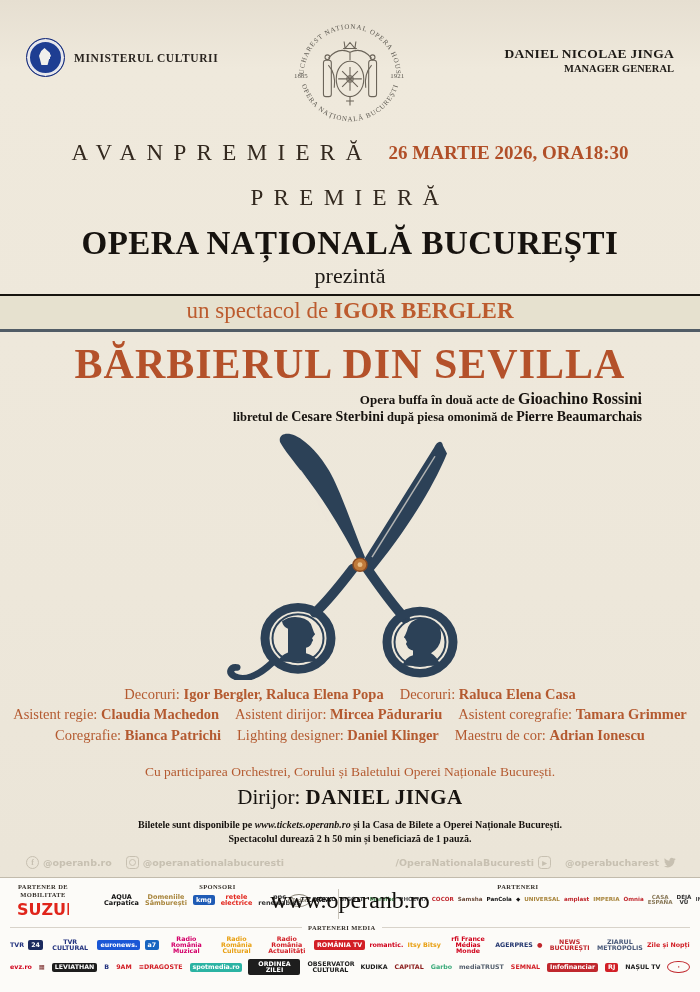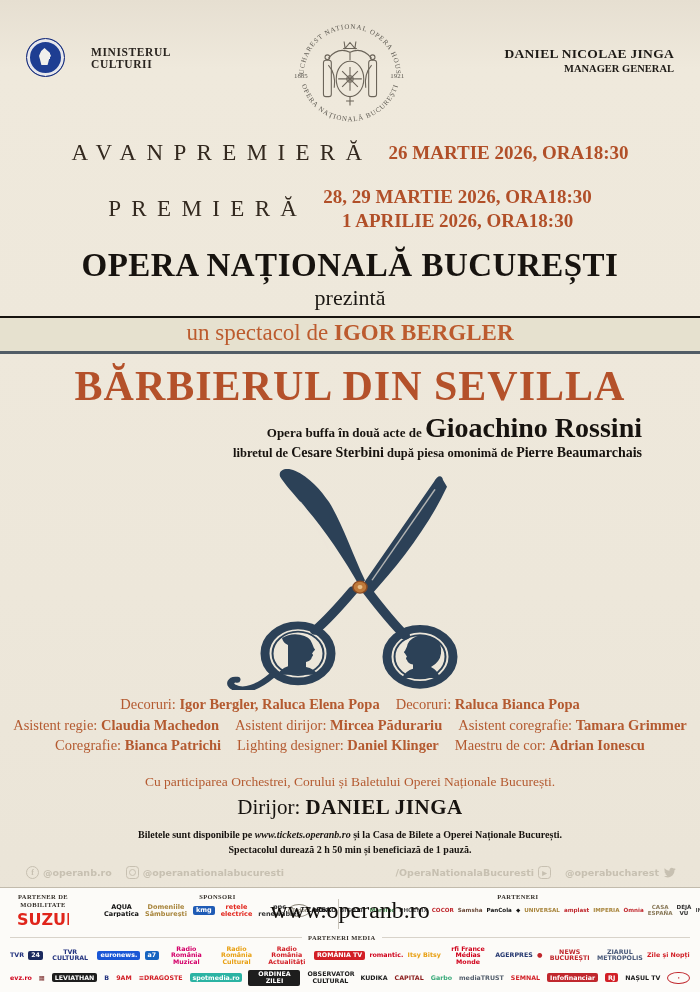--- a/index.html
+++ b/index.html
@@ -1,21 +1,21 @@
 <!DOCTYPE html>
 <html><head>
 <meta charset="utf-8">
 <style>
   html,body{margin:0;padding:0;}
   body{width:700px;height:992px;overflow:hidden;font-family:"Liberation Serif",serif;background:#e9e2d5;}
   .poster{width:700px;height:992px;display:flex;flex-direction:column;box-sizing:border-box;
     background:linear-gradient(180deg,#e6dfd1 0%,#efe9dc 7%,#ede7da 60%,#eae4d7 100%);}
   
   .header{display:flex;justify-content:space-between;align-items:flex-start;padding:26px 26px 0;height:100px;}
-  .ministry{display:flex;align-items:center;gap:26px;margin-top:12px;width:200px;}
+  .ministry{display:flex;align-items:center;gap:9px;margin-top:12px;width:200px;}
   .ministry-logo{width:37px;height:37px;border-radius:50%;background:radial-gradient(circle at 50% 45%, #f3f3f0 0 18%, #1e3e92 19% 100%);border:1.5px solid #13297a;box-shadow:inset 0 0 0 3px #e8e8ec;position:relative;flex:0 0 auto;}
   .ministry-logo::after{content:"";position:absolute;left:12px;top:9px;width:11px;height:17px;background:#f0f0ec;clip-path:polygon(50% 0,80% 18%,100% 45%,78% 100%,22% 100%,0 45%,20% 18%);}
   .ministry-label{font-size:11.5px;font-weight:bold;letter-spacing:.6px;color:#2a2520;}
   .emblem{margin-top:-12px;}
   .manager{text-align:right;margin-top:20px;width:200px;color:#1d1a16;}
   .manager-name{font-size:13.5px;font-weight:bold;letter-spacing:.3px;}
   .manager-title{font-size:10.5px;font-weight:bold;margin-top:1px;}
   
   .dates{margin-top:14px;}
   .date-row{display:flex;justify-content:center;align-items:center;gap:16px;}
@@ -23,21 +23,21 @@
   .date-label{font-size:23px;letter-spacing:.45em;color:#33291f;}
   .date-value{font-size:19px;font-weight:bold;color:#b14f28;line-height:1.25;}
   .date-stack{text-align:center;}
   
   .presenter-title{margin-top:14px;text-align:center;font-size:33px;font-weight:bold;color:#17130f;letter-spacing:.5px;}
   .prezinta{text-align:center;font-size:22px;color:#1c1814;margin-top:1px;}
   .band{margin-top:5px;border-top:2.5px solid #17140f;border-bottom:3px solid #515c66;background:#e6e1cf;text-align:center;padding:2px 0 5px;font-size:23px;color:#bc5b2e;}
   .band .bname{font-weight:bold;}
   .show-title{margin-top:8px;text-align:center;font-size:42px;font-weight:bold;color:#b4512a;letter-spacing:1px;}
   .subtitle{margin-top:2px;text-align:right;padding-right:58px;color:#17130f;font-weight:bold;font-size:13px;}
-  .subtitle .composer{font-size:28px;}
+  .subtitle .composer{font-size:16px;}
   .libretto{text-align:right;padding-right:58px;color:#17130f;font-weight:bold;font-size:12.5px;margin-top:1px;}
   .libretto .nm{font-size:14px;}
   
   .scissors{display:block;margin:2px auto 0;}
   
   .credits{margin-top:4px;text-align:center;color:#b45a30;font-size:14.5px;line-height:1.42;}
   .credit{margin:0 8px;white-space:nowrap;}
   .credit .cn{font-weight:bold;}
   .participation{text-align:center;color:#b45a30;font-size:13.5px;margin-top:18px;}
   .conductor{text-align:center;font-size:21px;color:#17130f;margin-top:5px;}
@@ -126,24 +126,20 @@
     </div>
   </div>
 
   <div class="dates">
     <div class="date-row">
       <span class="date-label">AVANPREMIERĂ</span>
       <span class="date-value">26 MARTIE 2026, ORA18:30</span>
     </div>
     <div class="date-row second">
       <span class="date-label">PREMIERĂ</span>
-      <span class="date-stack">
-        <span class="date-value" style="display:block">28, 29 MARTIE 2026, ORA18:30</span>
-        <span class="date-value" style="display:block">1 APRILIE  2026, ORA18:30</span>
-      </span>
     </div>
   </div>
 
   <div class="presenter-title">OPERA NAȚIONALĂ BUCUREȘTI</div>
   <div class="prezinta">prezintă</div>
   <div class="band">
     <span>un spectacol de </span><span class="bname">IGOR BERGLER</span>
   </div>
 
   <div class="show-title">BĂRBIERUL DIN SEVILLA</div>
@@ -178,21 +174,21 @@
     <circle cx="210" cy="228" r="25.5" fill="none" stroke="#2c4157" stroke-width="2"></circle>
     <path fill="#2c4157" d="M226,208 Q216,200 206,204 Q198,208 197,216 L195,221 Q193,223 195,224 L197,228 Q195,230 197,232 Q198,236 203,237 L203,242 Q196,244 192,253 L230,253 Q228,244 221,240 Q230,234 231,224 Q232,212 226,208 Z"></path>
 
     <circle cx="150" cy="146" r="7" fill="#c07a3a" stroke="#8a4a22" stroke-width="1.5"></circle>
     <circle cx="150" cy="146" r="2.5" fill="#e8c08a"></circle>
   </svg>
 
   <div class="credits">
     <div class="credit-row">
       
-    <span class="credit"><span class="cl">Decoruri:</span> <span class="cn">Igor Bergler, Raluca Elena Popa</span></span><span class="credit"><span class="cl">Decoruri:</span> <span class="cn">Raluca Bianca Popa</span></span></div>
+    <span class="credit"><span class="cl">Decoruri:</span> <span class="cn">Igor Bergler, Raluca Elena Popa</span></span><span class="credit"><span class="cl">Decoruri:</span> <span class="cn">Raluca Elena Casa</span></span></div>
     <div class="credit-row">
       
     <span class="credit"><span class="cl">Asistent regie:</span> <span class="cn">Claudia Machedon</span></span><span class="credit"><span class="cl">Asistent dirijor:</span> <span class="cn">Mircea Pădurariu</span></span><span class="credit"><span class="cl">Asistent coregrafie:</span> <span class="cn">Tamara Grimmer</span></span></div>
     <div class="credit-row">
       
     <span class="credit"><span class="cl">Coregrafie:</span> <span class="cn">Bianca Patrichi</span></span><span class="credit"><span class="cl">Lighting designer:</span> <span class="cn">Daniel Klinger</span></span><span class="credit"><span class="cl">Maestru de cor:</span> <span class="cn">Adrian Ionescu</span></span></div>
   </div>
   <div class="participation">Cu participarea Orchestrei, Corului și Baletului Operei Naționale București.</div>
   <div class="conductor">
     <span>Dirijor: </span><span class="cn">DANIEL JINGA</span>

